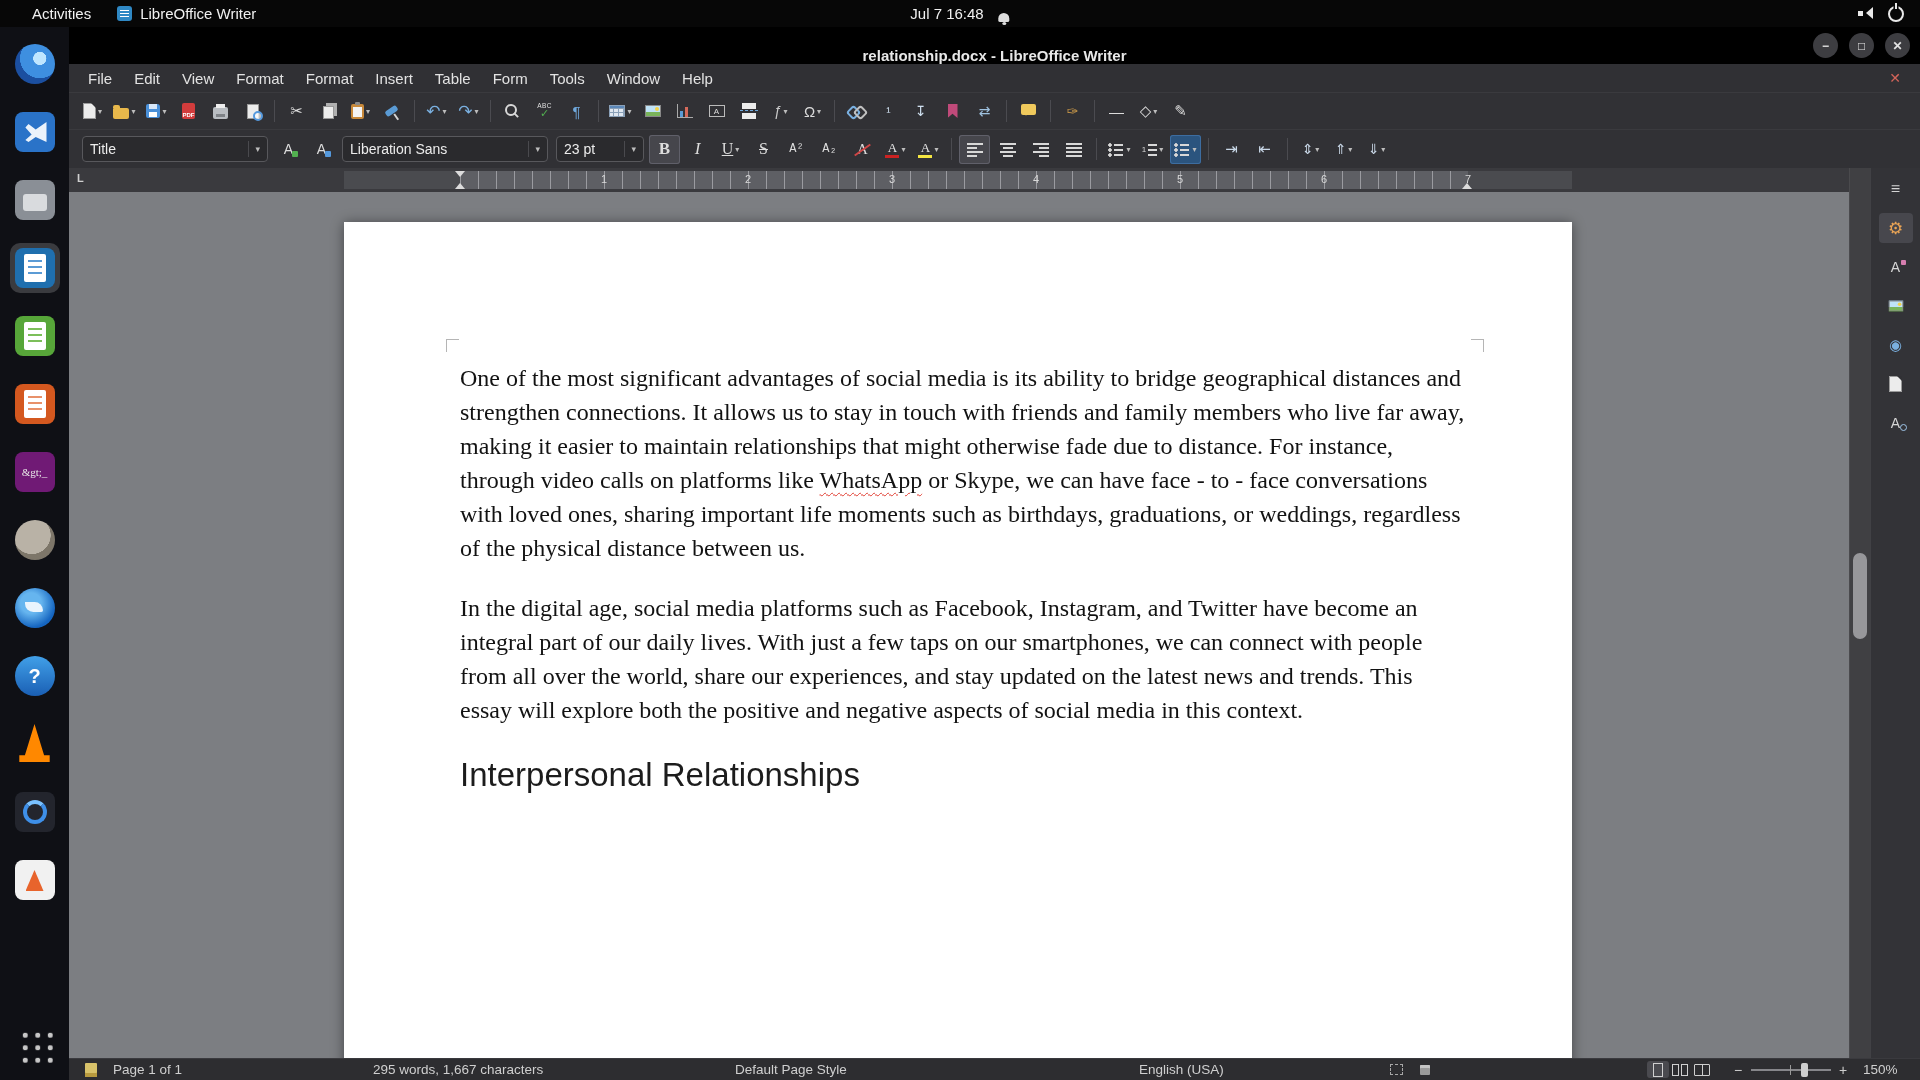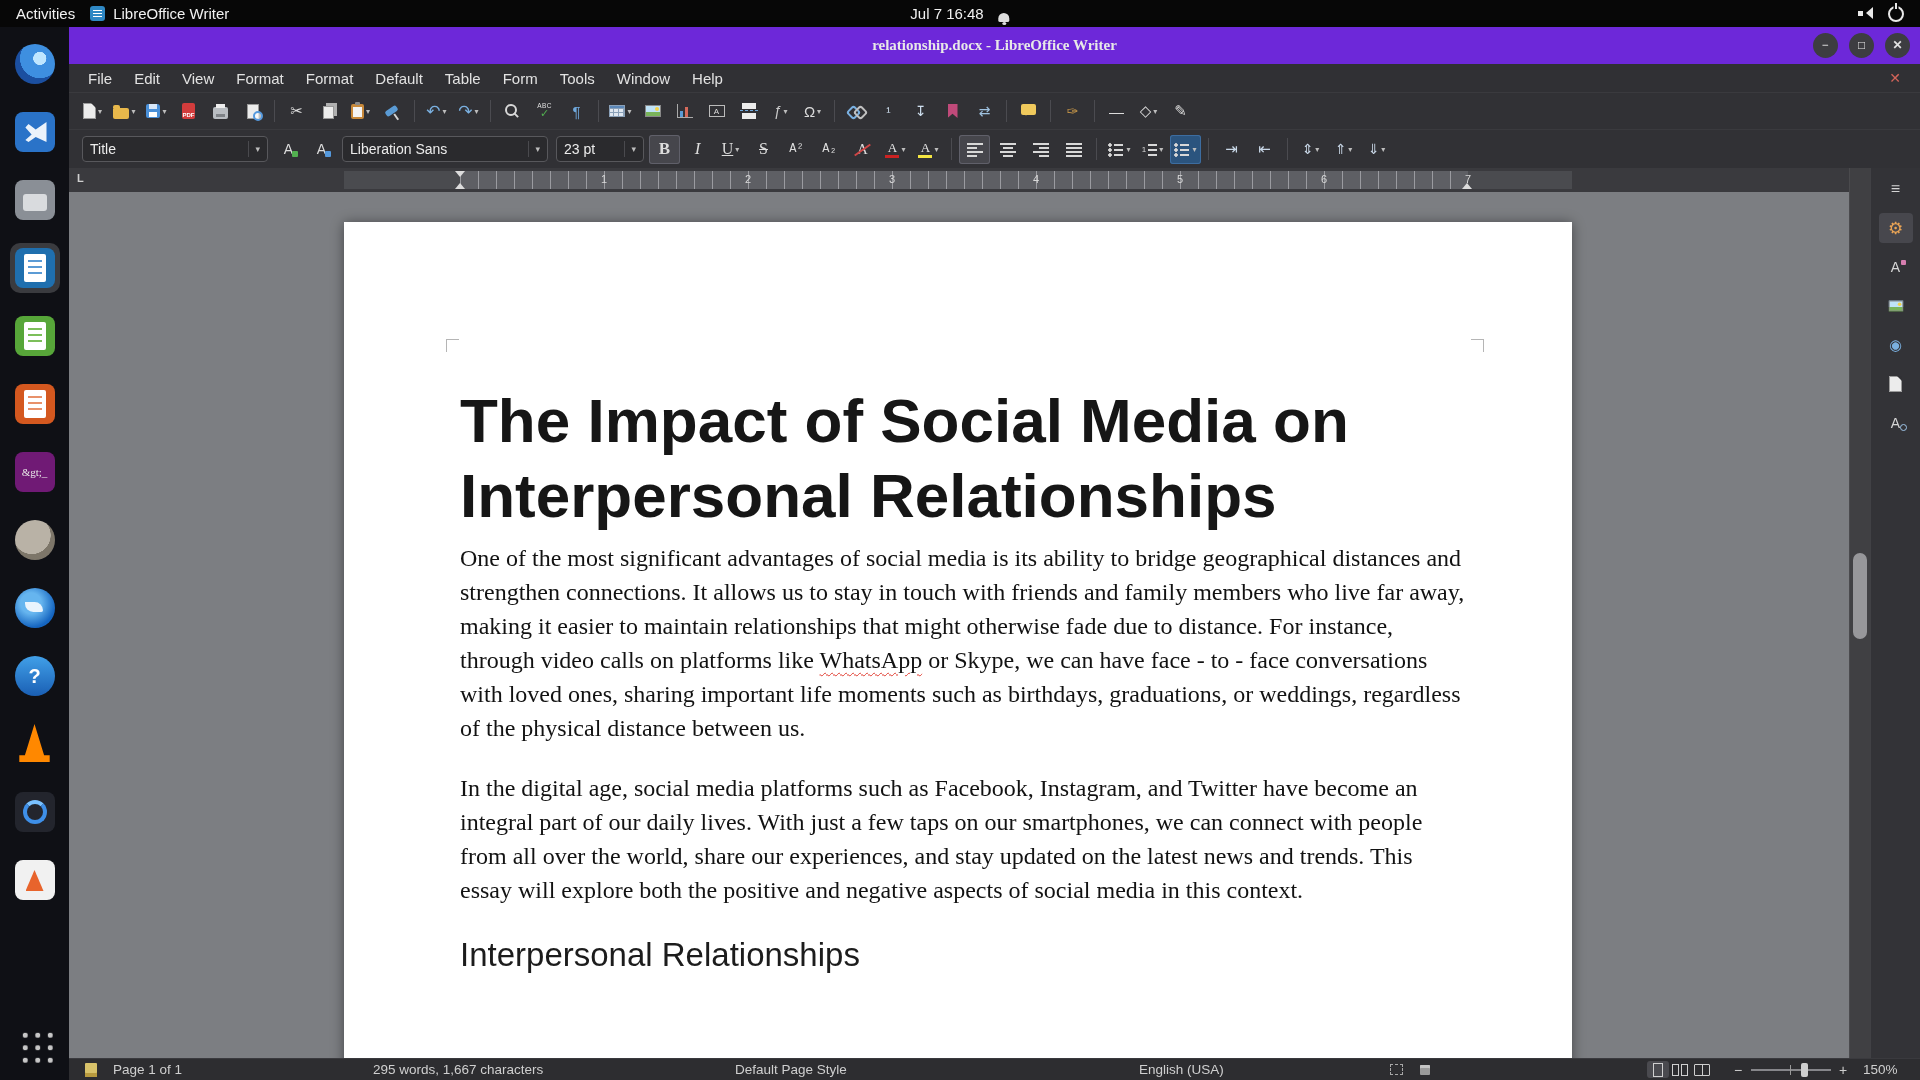--- a/index.html
+++ b/index.html
@@ -2,21 +2,21 @@
 <html><head>
 <meta charset="utf-8">
 <style>
   html,body{margin:0;padding:0;width:1920px;height:1080px;overflow:hidden;background:#000;
     font-family:"Liberation Sans",sans-serif;}
   button{background:none;border:0;padding:0;margin:0;font:inherit;color:inherit;display:flex;align-items:center;justify-content:center;}
 
   
   #system-bar{position:fixed;top:0;left:0;right:0;height:27px;background:#070707;color:#f1f1f1;
     display:flex;align-items:center;font-size:15px;z-index:60;}
-  .sb-left{display:flex;align-items:center;gap:15px;padding-left:16px;}
+  .sb-left{display:flex;align-items:center;gap:26px;padding-left:16px;margin-left:16px;}
   .sb-app{display:flex;align-items:center;gap:8px;}
   .i-writer16{width:15px;height:15px;background:#2f88c4;border-radius:3px;position:relative;}
   .i-writer16::after{content:"";position:absolute;left:3px;top:4px;right:3px;height:7px;
     background:repeating-linear-gradient(#fff 0 1px,transparent 1px 3px);}
   .sb-center{position:absolute;left:50%;transform:translateX(-50%);display:flex;align-items:flex-end;gap:15px;}
   .i-bell{width:11px;height:9px;background:#dedede;border-radius:6px 6px 2px 2px;position:relative;}
   .i-bell::after{content:"";position:absolute;left:50%;bottom:-3px;width:4px;height:3px;margin-left:-2px;background:#dedede;border-radius:50%;}
   .sb-right{margin-left:auto;display:flex;align-items:center;gap:15px;padding-right:16px;}
   .i-vol{position:relative;width:15px;height:13px;}
   .i-vol::before{content:"";position:absolute;left:0;top:4px;width:5px;height:5px;background:#e9e9e9;}
@@ -55,22 +55,22 @@
   .dki-swirl::after{content:"";position:absolute;inset:8px;border:4px solid #3e8fe8;border-top-color:#79c1ff;border-radius:50%;}
   .dki-store{background:#f1f1f1;border-radius:8px;}
   .dki-store::after{content:"";position:absolute;left:11px;right:11px;top:10px;bottom:9px;background:#e8642c;
     clip-path:polygon(50% 0,100% 100%,0 100%);}
   .dki-grid{width:36px;height:36px;background:radial-gradient(#c7c7c7 2.4px,transparent 2.9px);background-size:12.5px 12.5px;background-position:2px 2px;}
   .dk-spacer{flex:1;}
 
   
   #app{position:fixed;top:27px;left:69px;right:0;bottom:0;display:flex;flex-direction:column;background:#2f2f33;}
 
-  .titlebar{height:37px;background:#6d28d9;display:flex;align-items:center;justify-content:center;position:relative;
-    color:#e8e8e8;font-weight:bold;font-size:15px;flex:none;font-family:Liberation Serif, serif;}
+  .titlebar{height:37px;background:#000000;display:flex;align-items:flex-end;justify-content:center;position:relative;
+    color:#e8e8e8;font-weight:bold;font-size:15px;flex:none;}
   .win-btns{position:absolute;right:10px;top:6px;display:flex;gap:11px;}
   .wbtn{width:25px;height:25px;border-radius:50%;background:#3d3d41;color:#e3e3e3;font-size:12px;}
 
   .menubar{height:28px;background:#303034;display:flex;align-items:center;font-size:15px;color:#e2e2e2;padding-left:8px;flex:none;}
   .menu-item{padding:2px 11px;border-radius:3px;}
   .close-doc{margin-left:auto;margin-right:14px;color:#d3645a;font-size:14px;width:22px;height:22px;}
 
   .toolbar{height:36px;background:#313135;display:flex;align-items:center;padding-left:8px;gap:1px;flex:none;border-top:1px solid #3a3a3e;}
   .formatbar{height:38px;background:#313135;display:flex;align-items:center;padding-left:10px;gap:2px;flex:none;border-top:1px solid #3a3a3e;}
   .tb{min-width:31px;height:29px;border-radius:3px;color:#dcdcdc;font-size:15px;gap:2px;padding:0 2px;position:relative;}
@@ -304,21 +304,21 @@
       <button class="wbtn">✕</button>
     </span>
   </div>
 
   <div class="menubar">
     <span class="menu-item">File</span>
     <span class="menu-item">Edit</span>
     <span class="menu-item">View</span>
     <span class="menu-item">Format</span>
     <span class="menu-item">Format</span>
-    <span class="menu-item">Default</span>
+    <span class="menu-item">Insert</span>
     <span class="menu-item">Table</span>
     <span class="menu-item">Form</span>
     <span class="menu-item">Tools</span>
     <span class="menu-item">Window</span>
     <span class="menu-item">Help</span>
     <button class="close-doc">✕</button>
   </div>
 
   <div class="toolbar">
     <button class="tb">
@@ -567,21 +567,20 @@
         <span class="tri tri-d" style="left:386px"></span>
         <span class="tri tri-u" style="left:386px"></span>
         <span class="tri tri-u" style="left:1393px"></span>
       </div>
 
       <div class="doc-area">
         <div class="page">
           <div class="page-inner">
             <span class="cm cm-tl"></span>
             <span class="cm cm-tr"></span>
-            <div class="doc-title">The Impact of Social Media on Interpersonal Relationships</div>
             <p class="doc-p"><span>One of the most significant advantages of social media is its ability to bridge geographical distances and strengthen connections. It allows us to stay in touch with friends and family members who live far away, making it easier to maintain relationships that might otherwise fade due to distance. For instance, through video calls on platforms like </span><span class="squiggle">WhatsApp</span><span> or Skype, we can have face - to - face conversations with loved ones, sharing important life moments such as birthdays, graduations, or weddings, regardless of the physical distance between us.</span></p>
             <p class="doc-p">In the digital age, social media platforms such as Facebook, Instagram, and Twitter have become an integral part of our daily lives. With just a few taps on our smartphones, we can connect with people from all over the world, share our experiences, and stay updated on the latest news and trends. This essay will explore both the positive and negative aspects of social media in this context.</p>
             <div class="doc-h2">Interpersonal Relationships</div>
           </div>
         </div>
       </div>
     </div>
 
     <div class="scrollbar">
       <div class="scroll-thumb"></div>

